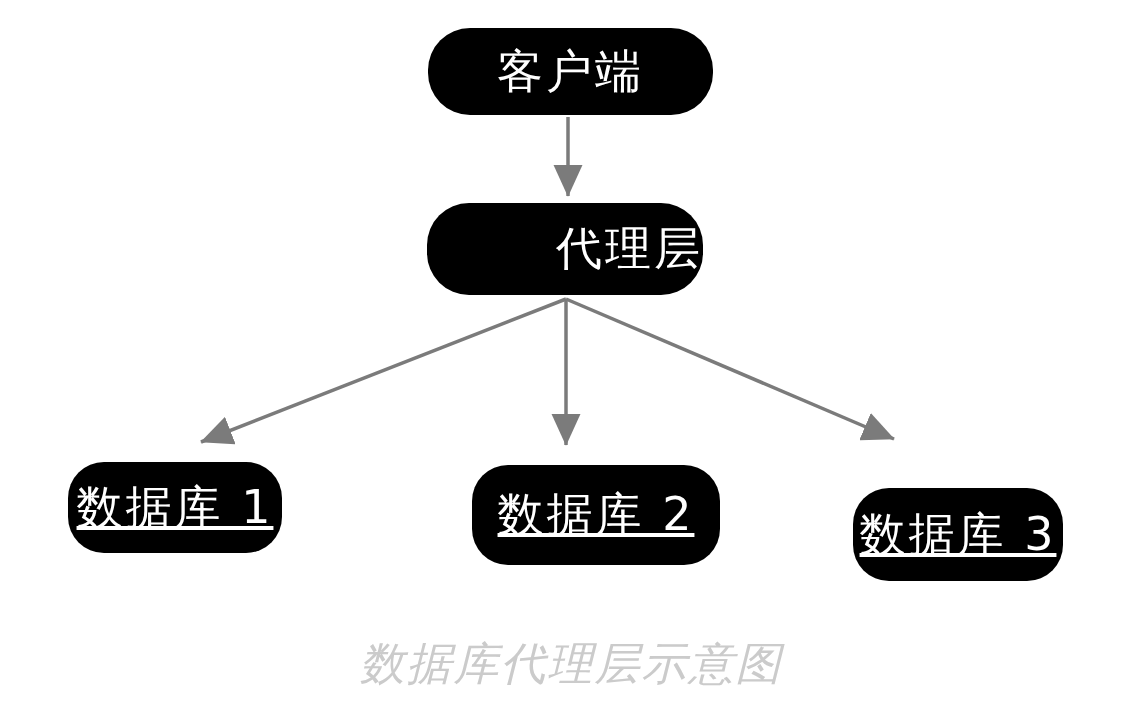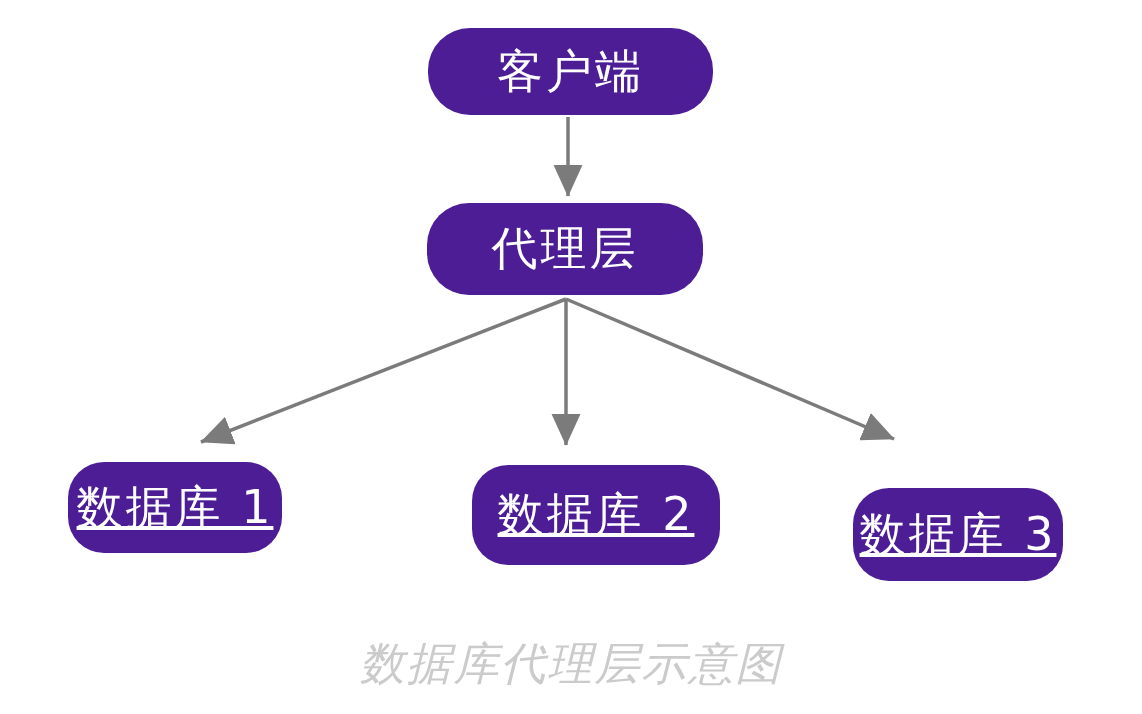--- a/index.html
+++ b/index.html
@@ -17,34 +17,34 @@
   }
   .edges {
     position: absolute;
     left: 0; top: 0;
     width: 1142px;
     height: 714px;
     pointer-events: none;
   }
   .node {
     position: absolute;
-    background: #4c1d95;
+    background: #000000;
     color: #ffffff;
     display: flex;
     align-items: center;
     justify-content: center;
     font-size: 46px;
     letter-spacing: 3px;
     white-space: nowrap;
     user-select: none;
   }
   .node.top { border-radius: 42px; }
   .node.bottom { border-radius: 36px; text-decoration: underline; }
   .node-client { left: 428px; top: 28px;  width: 285px; height: 87px; }
-  .node-proxy  { left: 427px; top: 203px; width: 276px; height: 92px; }
+  .node-proxy  { left: 427px; top: 203px; width: 276px; height: 92px; justify-content: flex-end; }
   .node-db1    { left: 68px;  top: 462px; width: 214px; height: 91px; }
   .node-db2    { left: 472px; top: 465px; width: 248px; height: 100px; }
   .node-db3    { left: 853px; top: 488px; width: 210px; height: 93px; }
   .caption {
     position: absolute;
     left: 0;
     top: 634px;
     width: 1142px;
     text-align: center;
     font-size: 45px;

